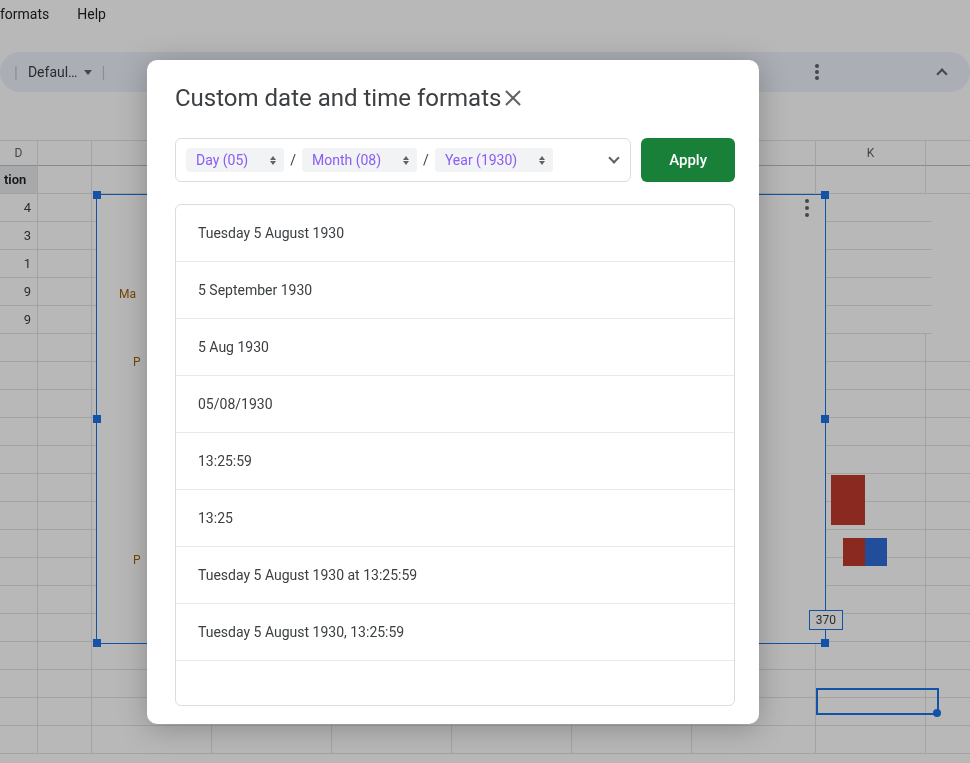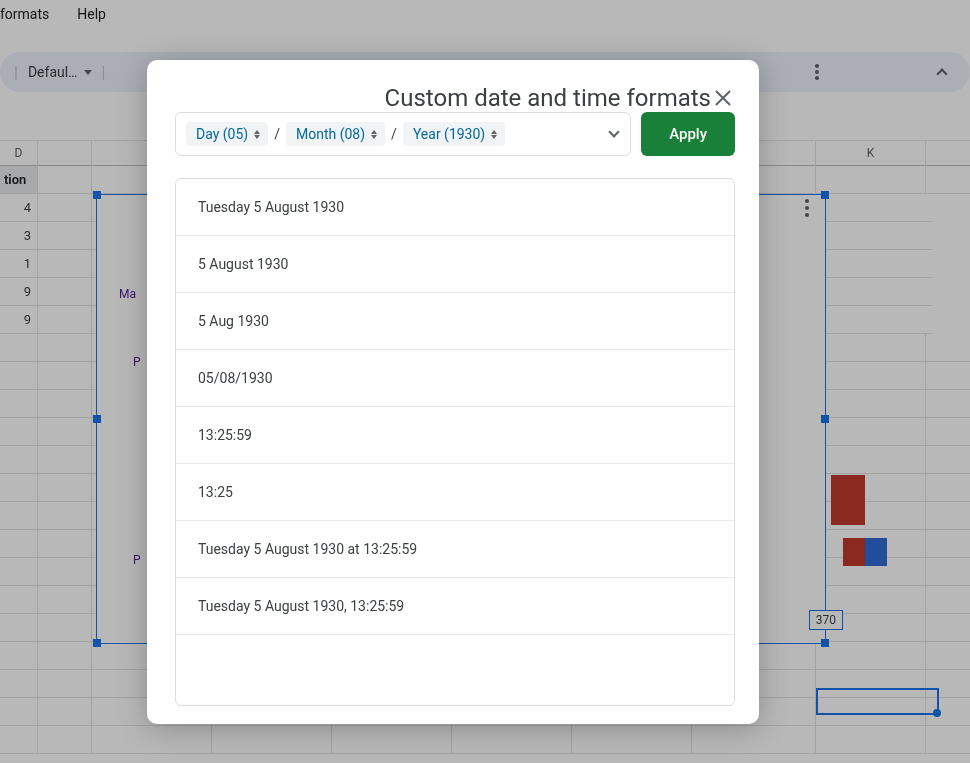--- a/index.html
+++ b/index.html
@@ -73,21 +73,21 @@
       background:#fff; font-weight:600; color:#202124;
       border-bottom:1px solid #e1e3e1;
     }
 
     .chart-box {
       position: absolute; top: 194px; left: 96px;
       width: 730px; height: 450px;
       border: 1px solid #1a73e8; background: #fff;
     }
     .chart-handle { width:8px; height:8px; background:#1a73e8; position:absolute; }
-    .chart-label { position:absolute; font-size:12px; color:#4c1d95; }
+    .chart-label { position:absolute; font-size:12px; color:#a16207; }
     .chart-dots { position:absolute; top:4px; right:16px; display:flex; flex-direction:column; gap:3px; }
     .chart-dots i { width:4px; height:4px; background:#5f6368; border-radius:50%; }
 
     .datalabel {
       position:absolute; right:-18px; top:415px;
       border:1px solid #1a73e8; background:#fff;
       font-size:12px; padding:2px 6px; color:#3c4043;
     }
 
     .selcell {
@@ -102,21 +102,22 @@
     
     .modal {
       position: absolute; left: 147px; top: 60px;
       width: 612px; height: 664px;
       background: #fff; border-radius: 10px;
       box-shadow: 0 4px 30px rgba(0,0,0,0.25);
       z-index: 10; padding: 24px 24px 18px 28px;
       display: flex; flex-direction: column;
     }
     .modal-header {
-      display: flex; align-items: center; justify-content: flex-end;
+      display: flex; align-items: center; justify-content: flex-start;
+      margin-bottom: 26px;
     }
     .modal-title {
       font-size: 24px; color: #3c4043; font-weight: 400;
       font-family: "Google Sans", Roboto, Arial, sans-serif;
     }
     .close-x {
       width: 24px; height: 24px; position: relative; cursor: pointer;
     }
     .close-x::before, .close-x::after {
       content:""; position:absolute; left:11px; top:2px; width:2px; height:20px;
@@ -128,22 +129,22 @@
     .format-row {
       display: flex; align-items: center; gap: 10px; margin-bottom: 22px;
     }
     .format-input {
       flex: 1; border: 1px solid #dadce0; border-radius: 6px;
       height: 44px; display: flex; align-items: center;
       padding: 0 10px; gap: 6px; font-size: 14px; color: #3c4043;
     }
     .token {
       background: #f1f3f4; border-radius: 4px;
-      padding: 4px 8px 4px 10px; display: flex; align-items: center; gap: 6px;
-      color: #0369a1; font-size: 14px;
+      padding: 4px 8px 4px 10px; display: flex; align-items: center; gap: 22px;
+      color: #8b5cf6; font-size: 14px;
     }
     .tok-chevs {
       display: flex; flex-direction: column; gap: 1px;
     }
     .chev-up-sm, .chev-dn-sm {
       width:0; height:0; border-left:3px solid transparent; border-right:3px solid transparent;
     }
     .chev-up-sm { border-bottom:4px solid #5f6368; }
     .chev-dn-sm { border-top:4px solid #5f6368; }
     .slash { color: #3c4043; }
@@ -495,21 +496,21 @@
       </span>
       <span style="flex:1"></span>
       <span class="dd-chev"></span>
     </div>
     <button class="apply-btn">Apply</button>
   </div>
 
   <div class="format-list">
     <div class="format-scroll">
       <div class="fmt-item">Tuesday 5 August 1930</div>
-      <div class="fmt-item">5 August 1930</div>
+      <div class="fmt-item">5 September 1930</div>
       <div class="fmt-item">5 Aug 1930</div>
       <div class="fmt-item">05/08/1930</div>
       <div class="fmt-item">13:25:59</div>
       <div class="fmt-item">13:25</div>
       <div class="fmt-item">Tuesday 5 August 1930 at 13:25:59</div>
       <div class="fmt-item">Tuesday 5 August 1930, 13:25:59</div>
     </div>
   </div>
 </div>
 

